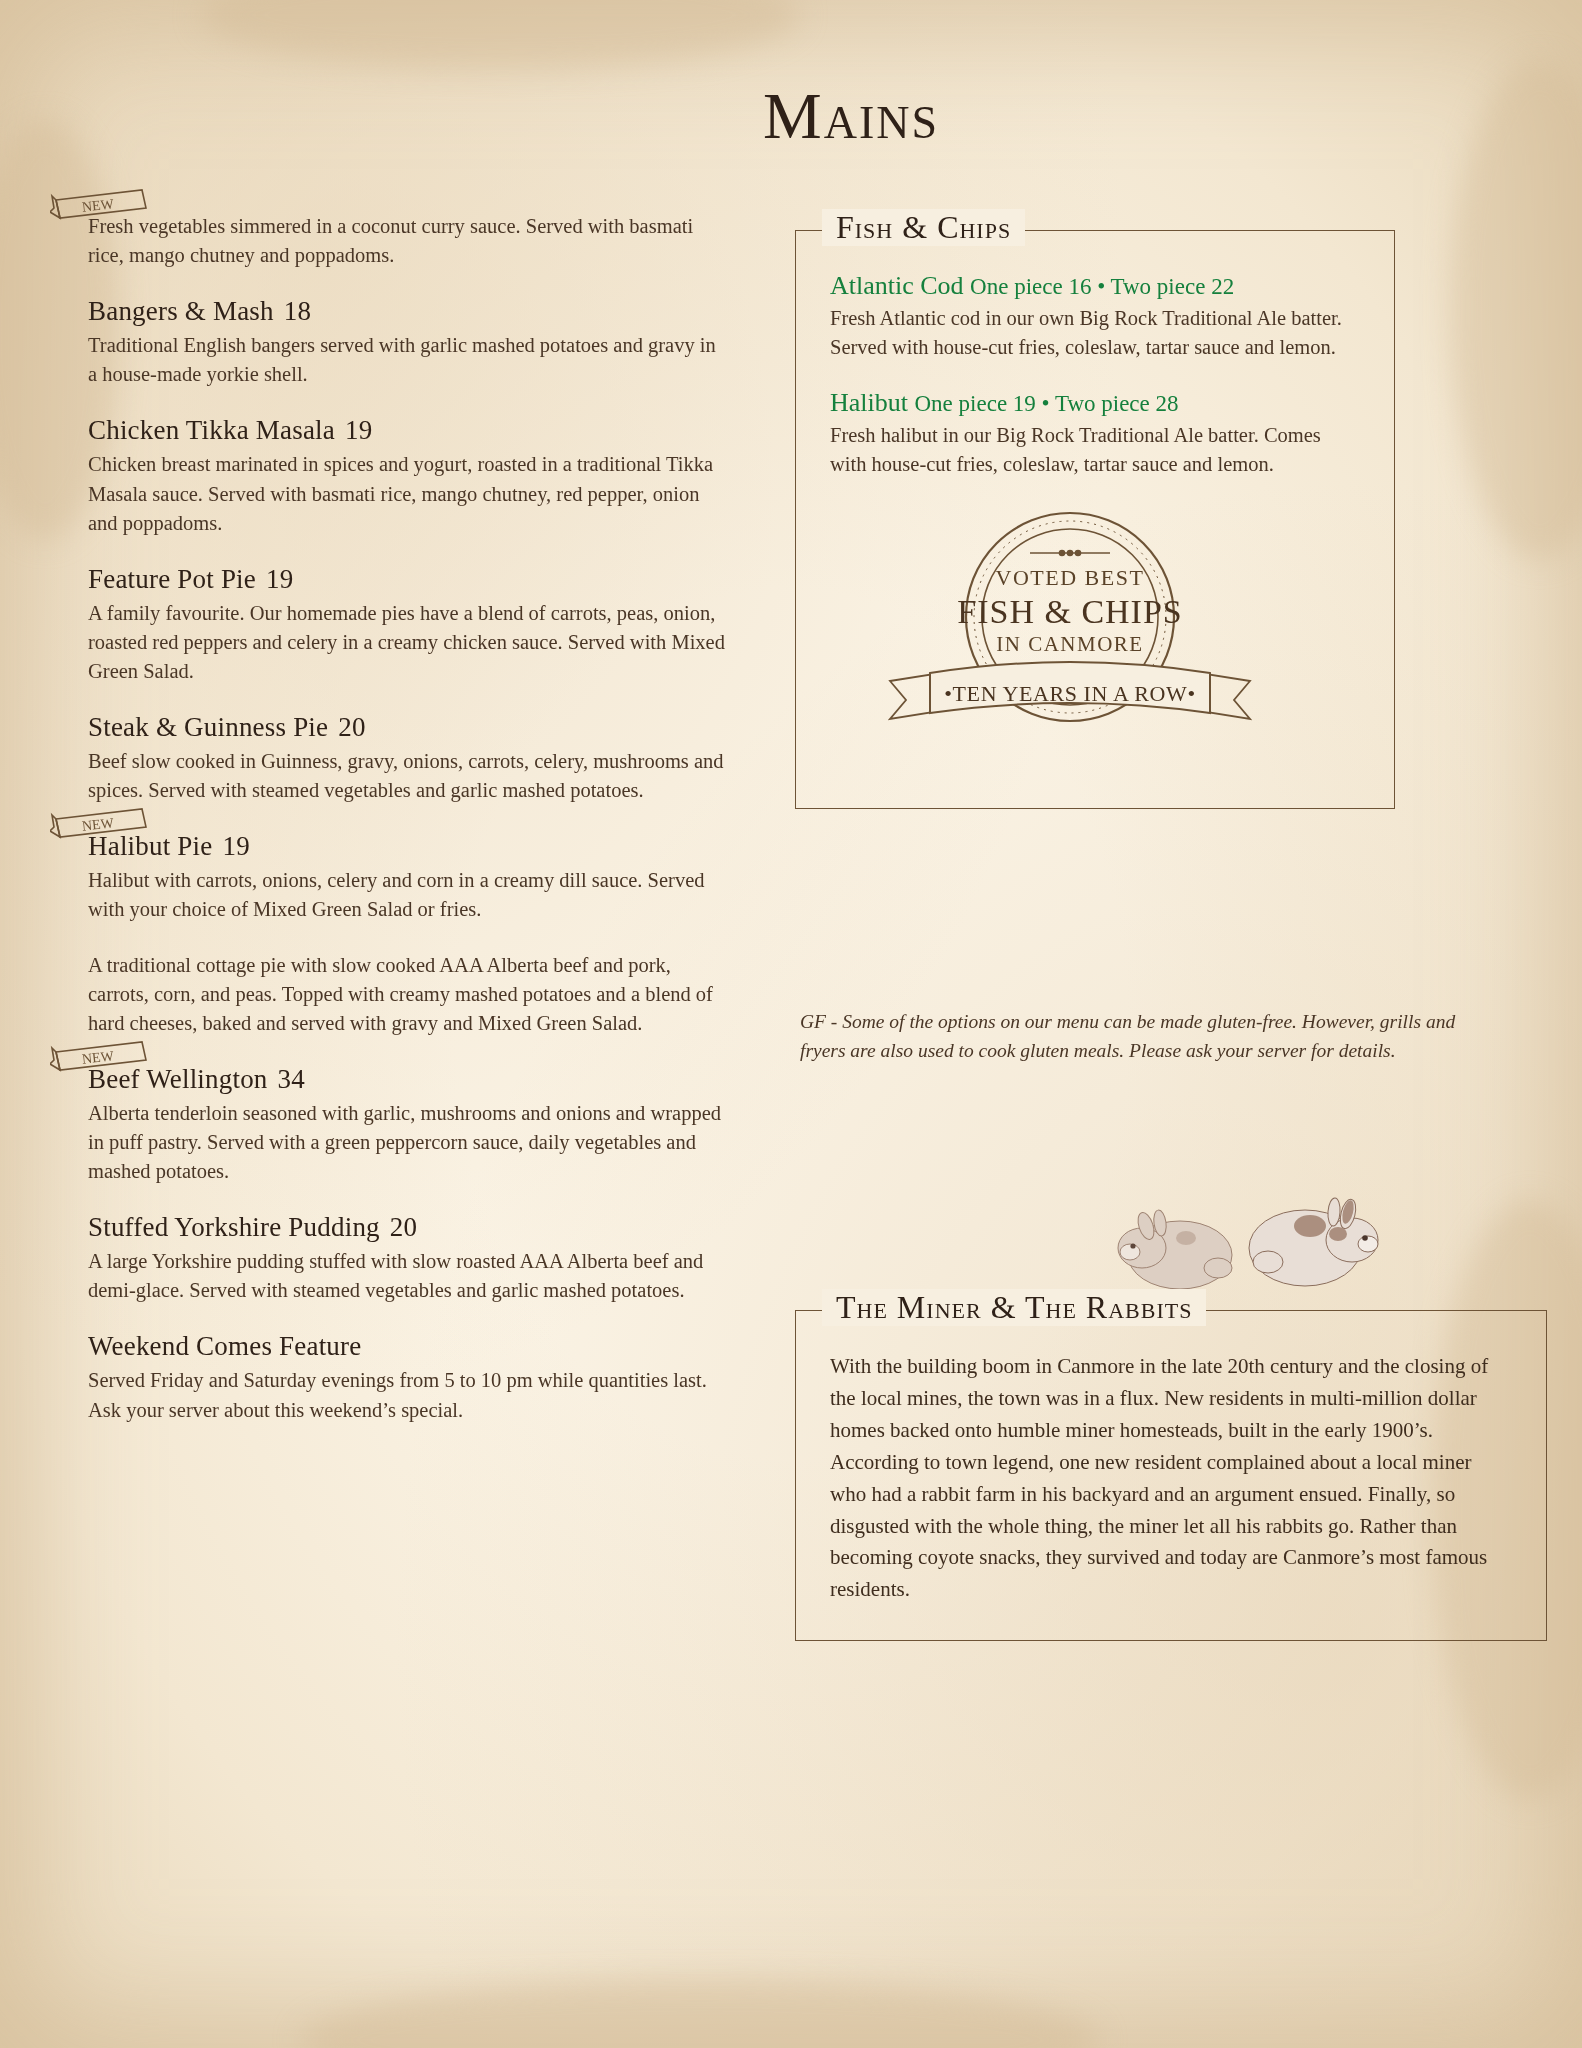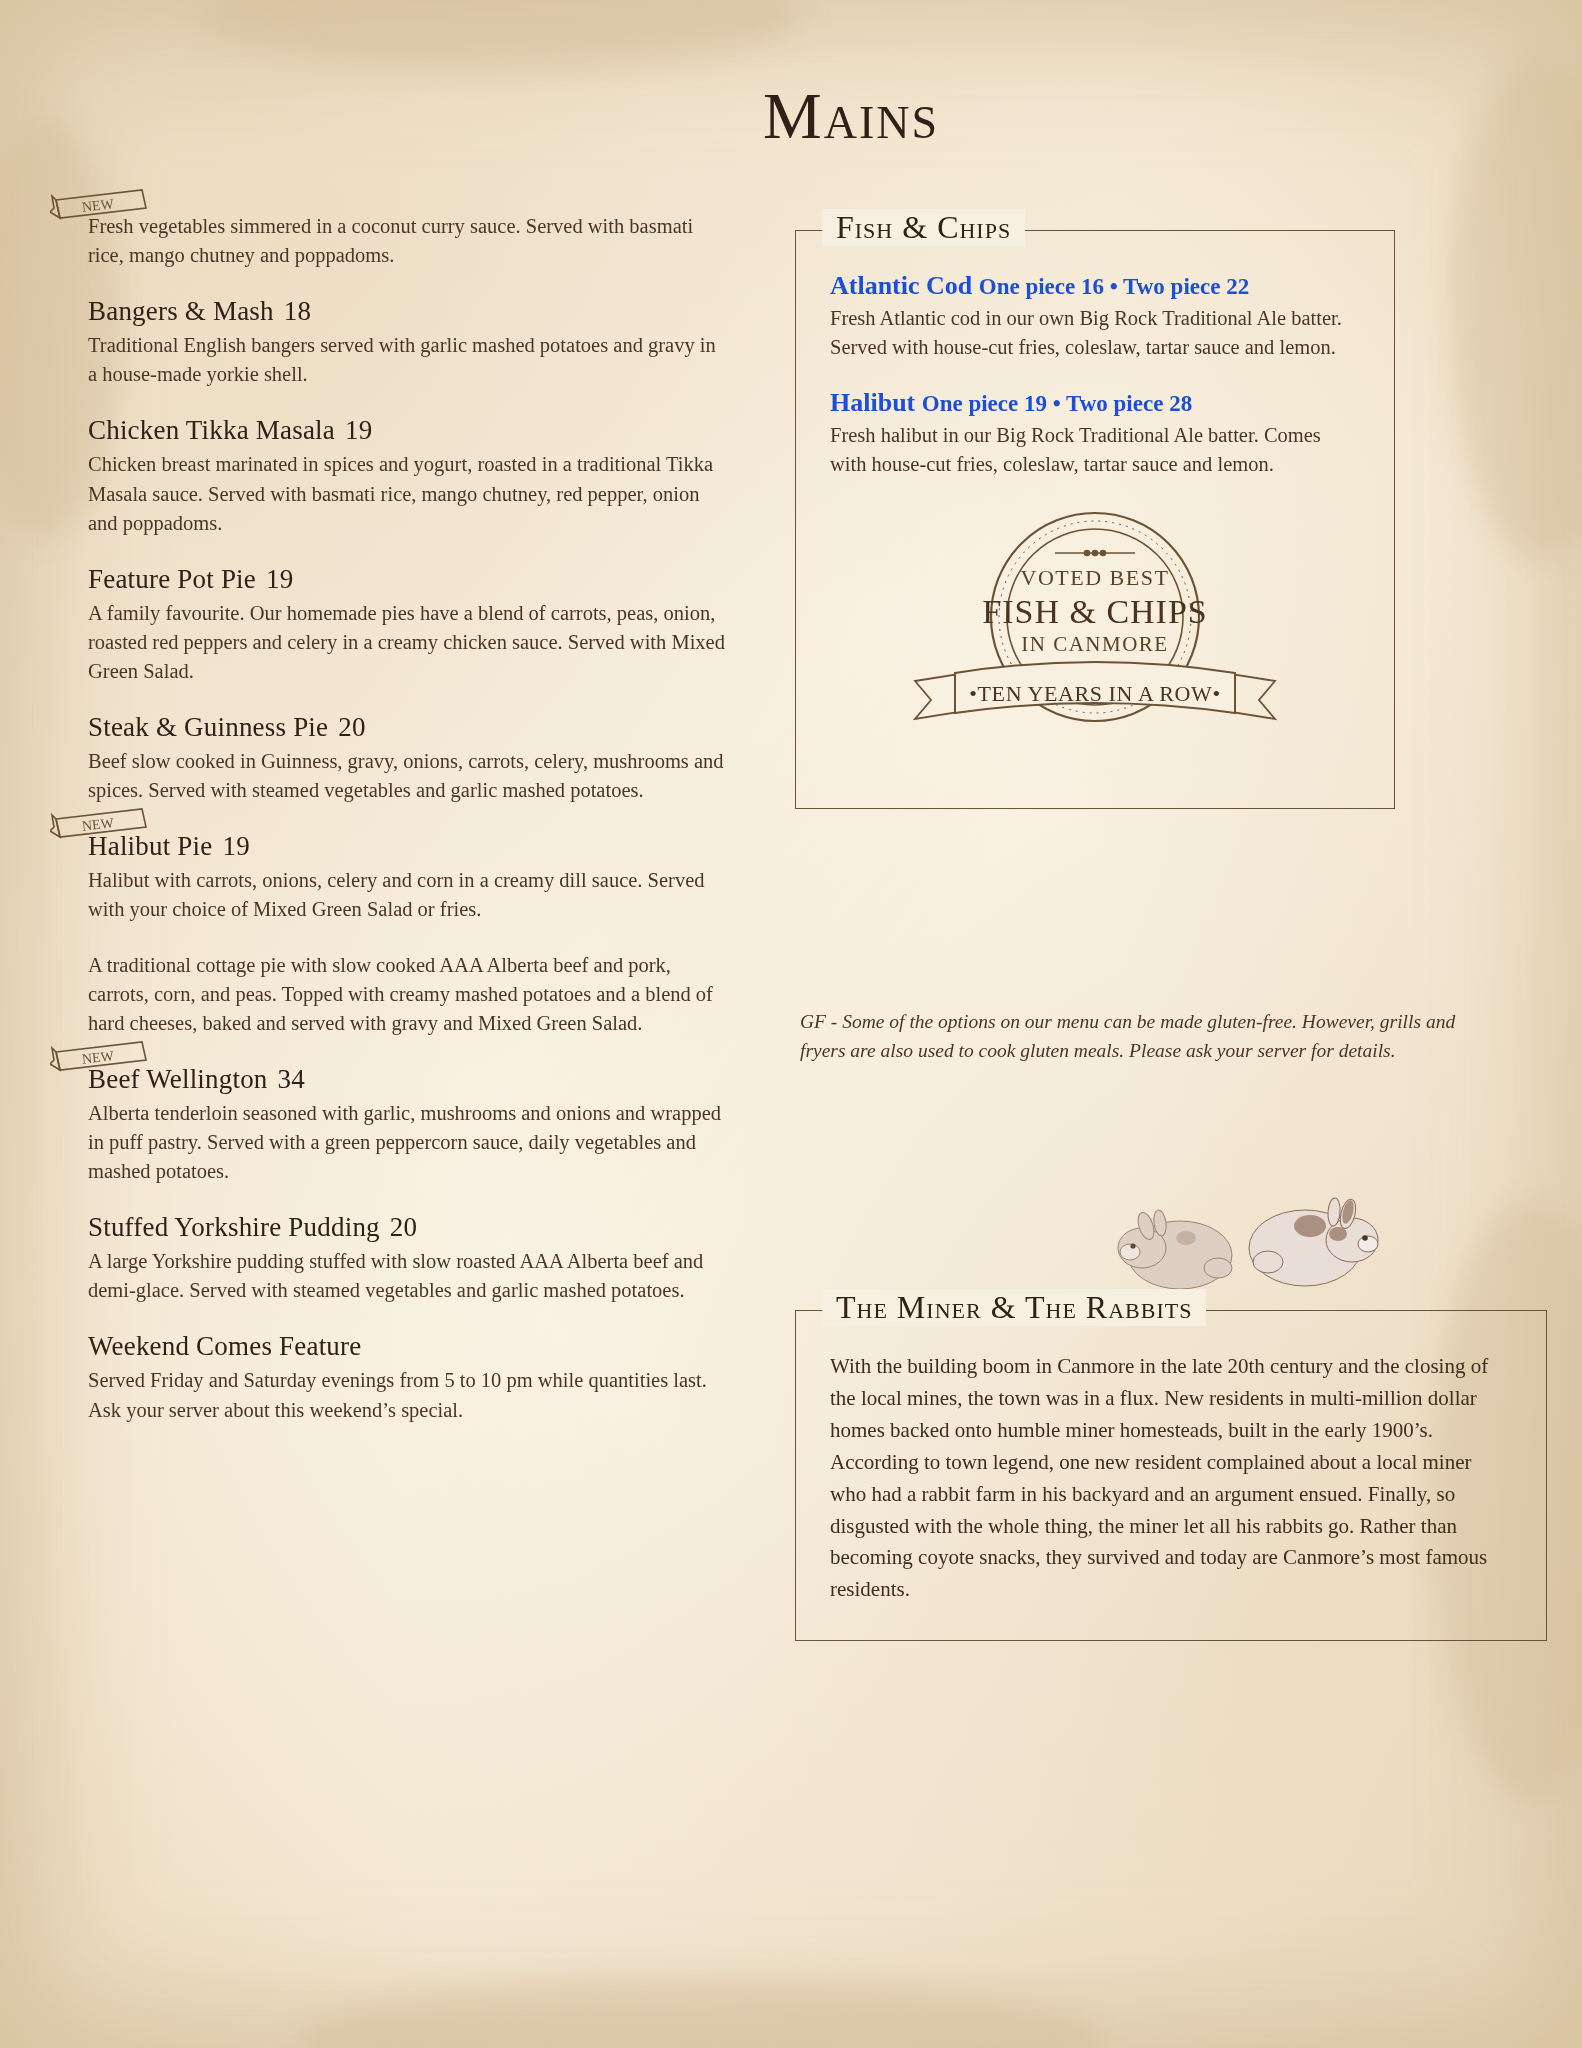--- a/index.html
+++ b/index.html
@@ -113,35 +113,33 @@
     background: #f7efe0;
     padding: 0 14px;
     font-size: 32px;
     font-variant: small-caps;
     letter-spacing: 1px;
     color: #2f2118;
   }
   .fc-item { margin-bottom: 26px; }
   .fc-head {
     font-size: 26px;
-    color: #1d4ed8;
+    color: #15803d;
     margin-bottom: 3px;
-    font-weight: bold;
   }
   .fc-head .sub { font-size: 23px; }
   .fc-desc {
     font-size: 20.5px;
     line-height: 1.42;
     color: #4a3626;
   }
 
   
   .badge-wrap {
     display: flex;
-    justify-content: center;
     margin-top: 18px;
     margin-bottom: 4px;
   }
 
   .gf-note {
     position: absolute;
     left: 800px;
     top: 1008px;
     width: 660px;
     font-size: 19.5px;

